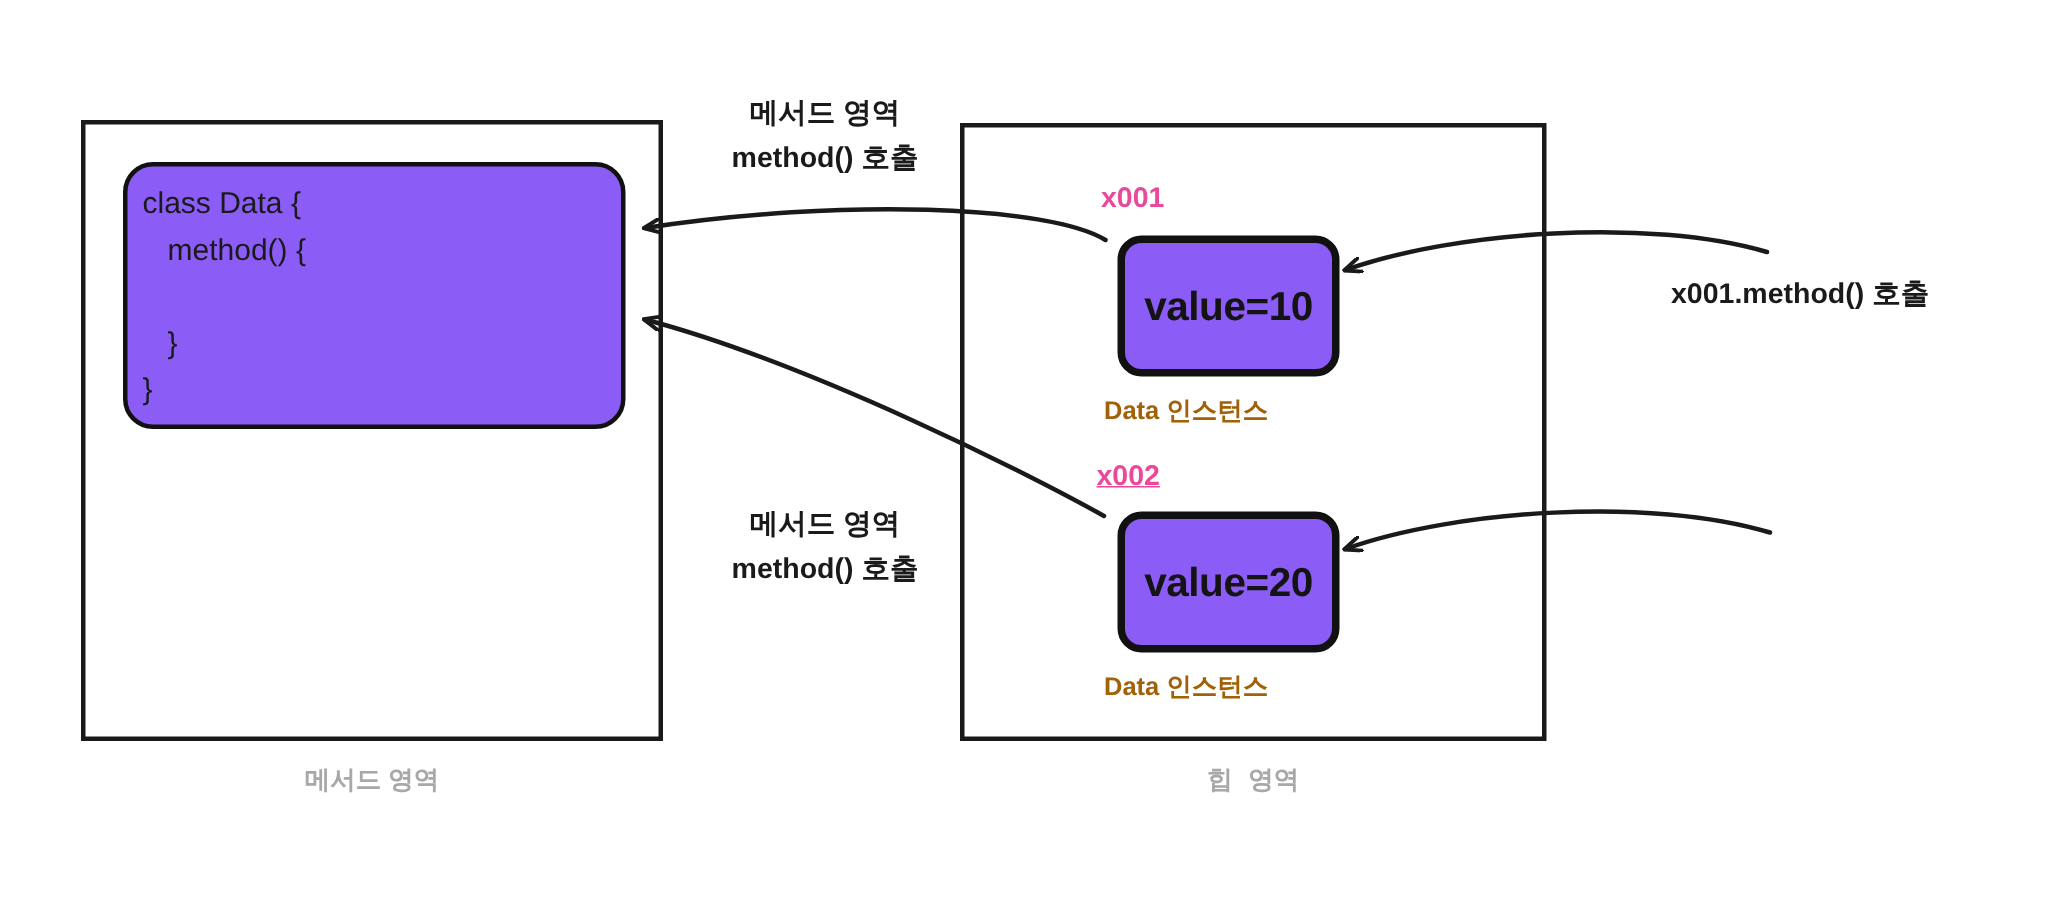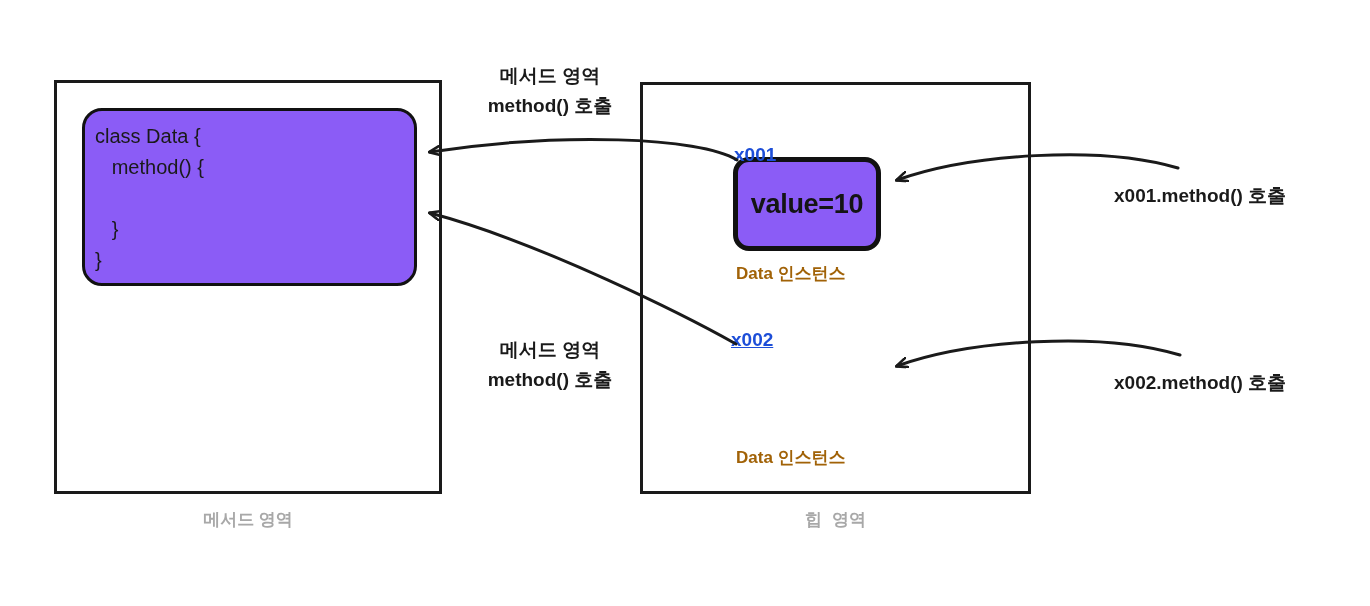--- a/index.html
+++ b/index.html
@@ -69,35 +69,35 @@
     font-weight: 400;
   }
   .instance-box {
     width: 148px;
     height: 94px;
     border-radius: 16px;
     border-width: 5px;
     display: flex;
     align-items: center;
     justify-content: center;
+    margin-left: 12px;
   }
   #instance-box-1 { left: 733px; top: 157px; }
   #instance-box-2 { left: 733px; top: 341px; }
   .instance-value {
     font-size: 27px;
     font-weight: bold;
     color: #141414;
     letter-spacing: -0.3px;
   }
   .addr-label {
     position: absolute;
     font-size: 19px;
     font-weight: bold;
-    color: #1d4ed8;
-    margin-top: 22px;
+    color: #ec4899;
   }
   #addr-label-1 { left: 734px; top: 122px; }
   #addr-label-2 { left: 731px; top: 307px; text-decoration: underline; }
   .instance-caption {
     position: absolute;
     font-size: 17px;
     font-weight: bold;
     color: #a16207;
     white-space: nowrap;
   }
@@ -147,20 +147,23 @@
     <div class="code-text">class Data {
    method() {
 
    }
 }</div>
   </div>
 
   <div class="rounded-box instance-box" id="instance-box-1">
     <span class="instance-value">value=10</span>
   </div>
+  <div class="rounded-box instance-box" id="instance-box-2">
+    <span class="instance-value">value=20</span>
+  </div>
 
   <div class="addr-label" id="addr-label-1">x001</div>
   <div class="addr-label" id="addr-label-2">x002</div>
 
   <div class="instance-caption" id="instance-caption-1">Data 인스턴스</div>
   <div class="instance-caption" id="instance-caption-2">Data 인스턴스</div>
 
   <svg class="layer" viewBox="0 0 1370 606">
     <defs>
       <marker id="arrowhead" markerWidth="13" markerHeight="11" refX="11" refY="5.5" orient="auto" markerUnits="userSpaceOnUse">
@@ -176,18 +179,17 @@
 
     <path d="M 1180,355 C 1100,331 970,340 897,366" fill="none" stroke="#1a1a1a" stroke-width="3" stroke-linecap="round" marker-end="url(#arrowhead)"></path>
   </svg>
 
   <div class="call-label" id="call-label-top">메서드 영역
 method() 호출</div>
   <div class="call-label" id="call-label-bottom">메서드 영역
 method() 호출</div>
 
   <div class="side-label" id="side-label-1">x001.method() 호출</div>
-  <div class="side-label" id="side-label-2">x002.method() 호출</div>
 
   <div class="region-caption" id="method-region-caption">메서드 영역</div>
   <div class="region-caption" id="heap-region-caption">힙 영역</div>
 
 </div>
 
 </body></html>

